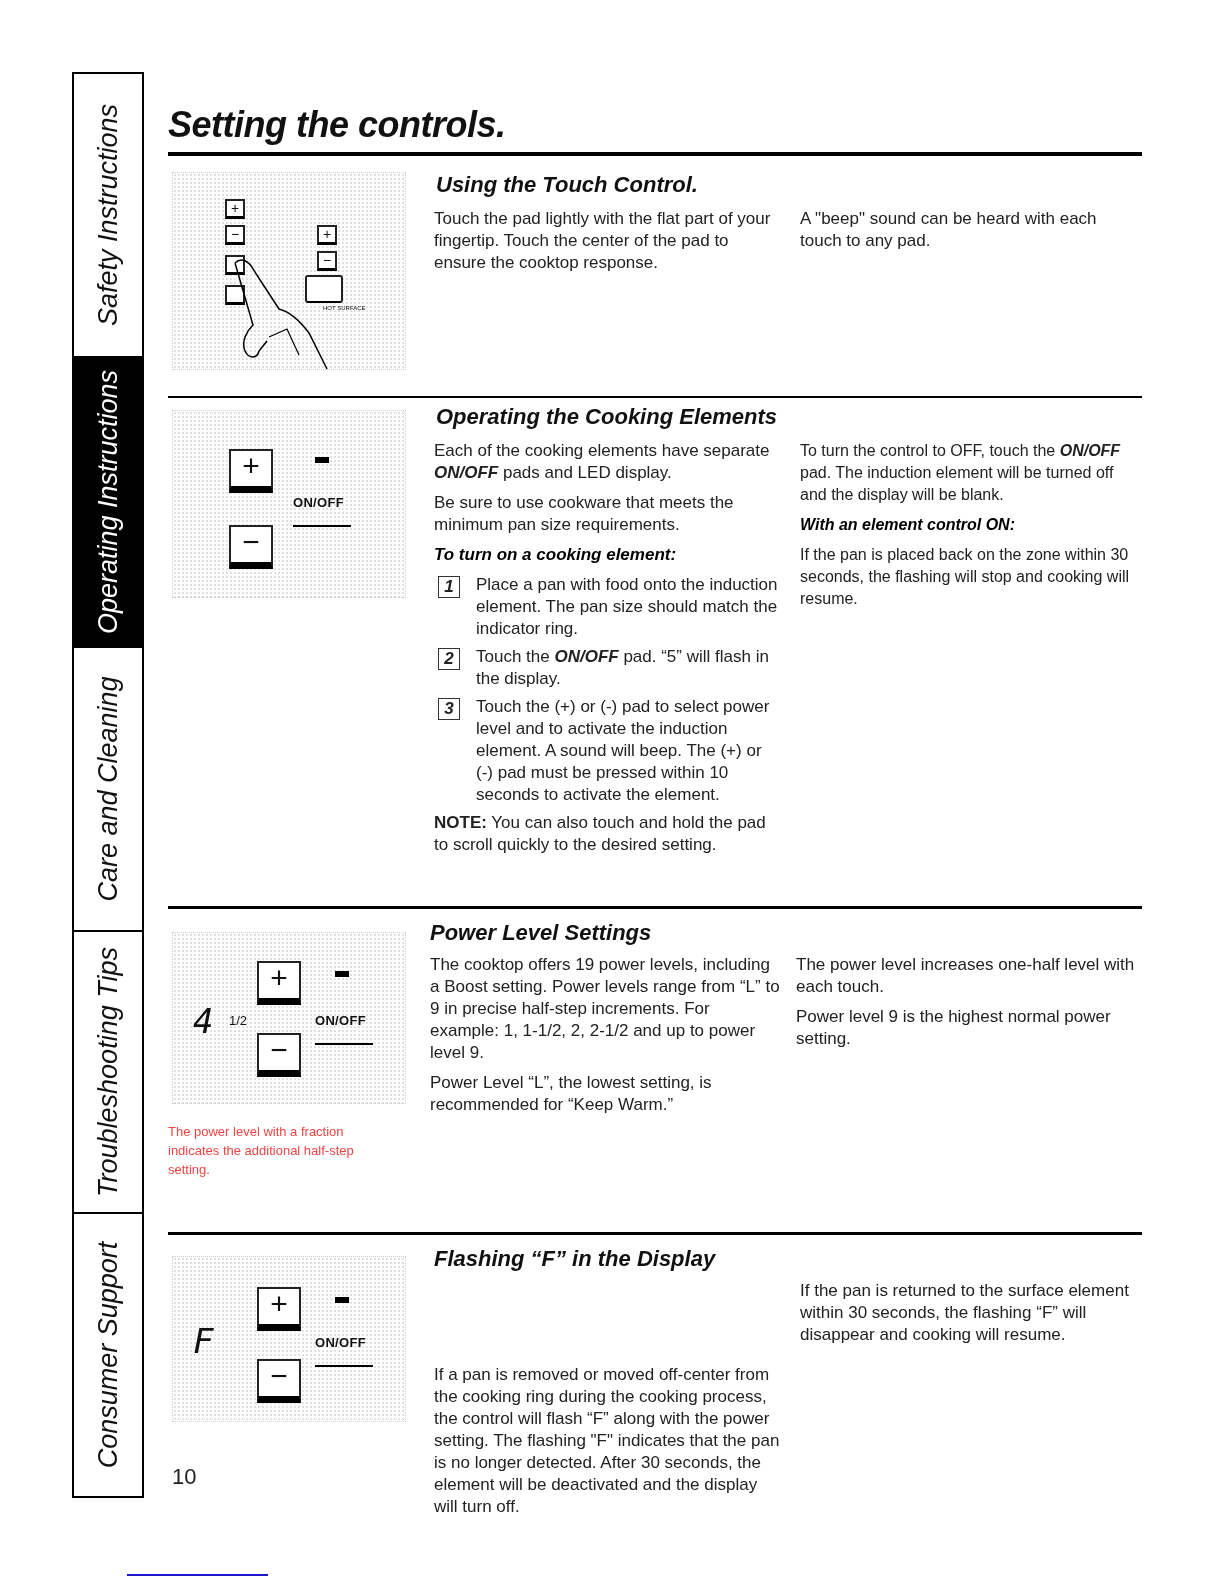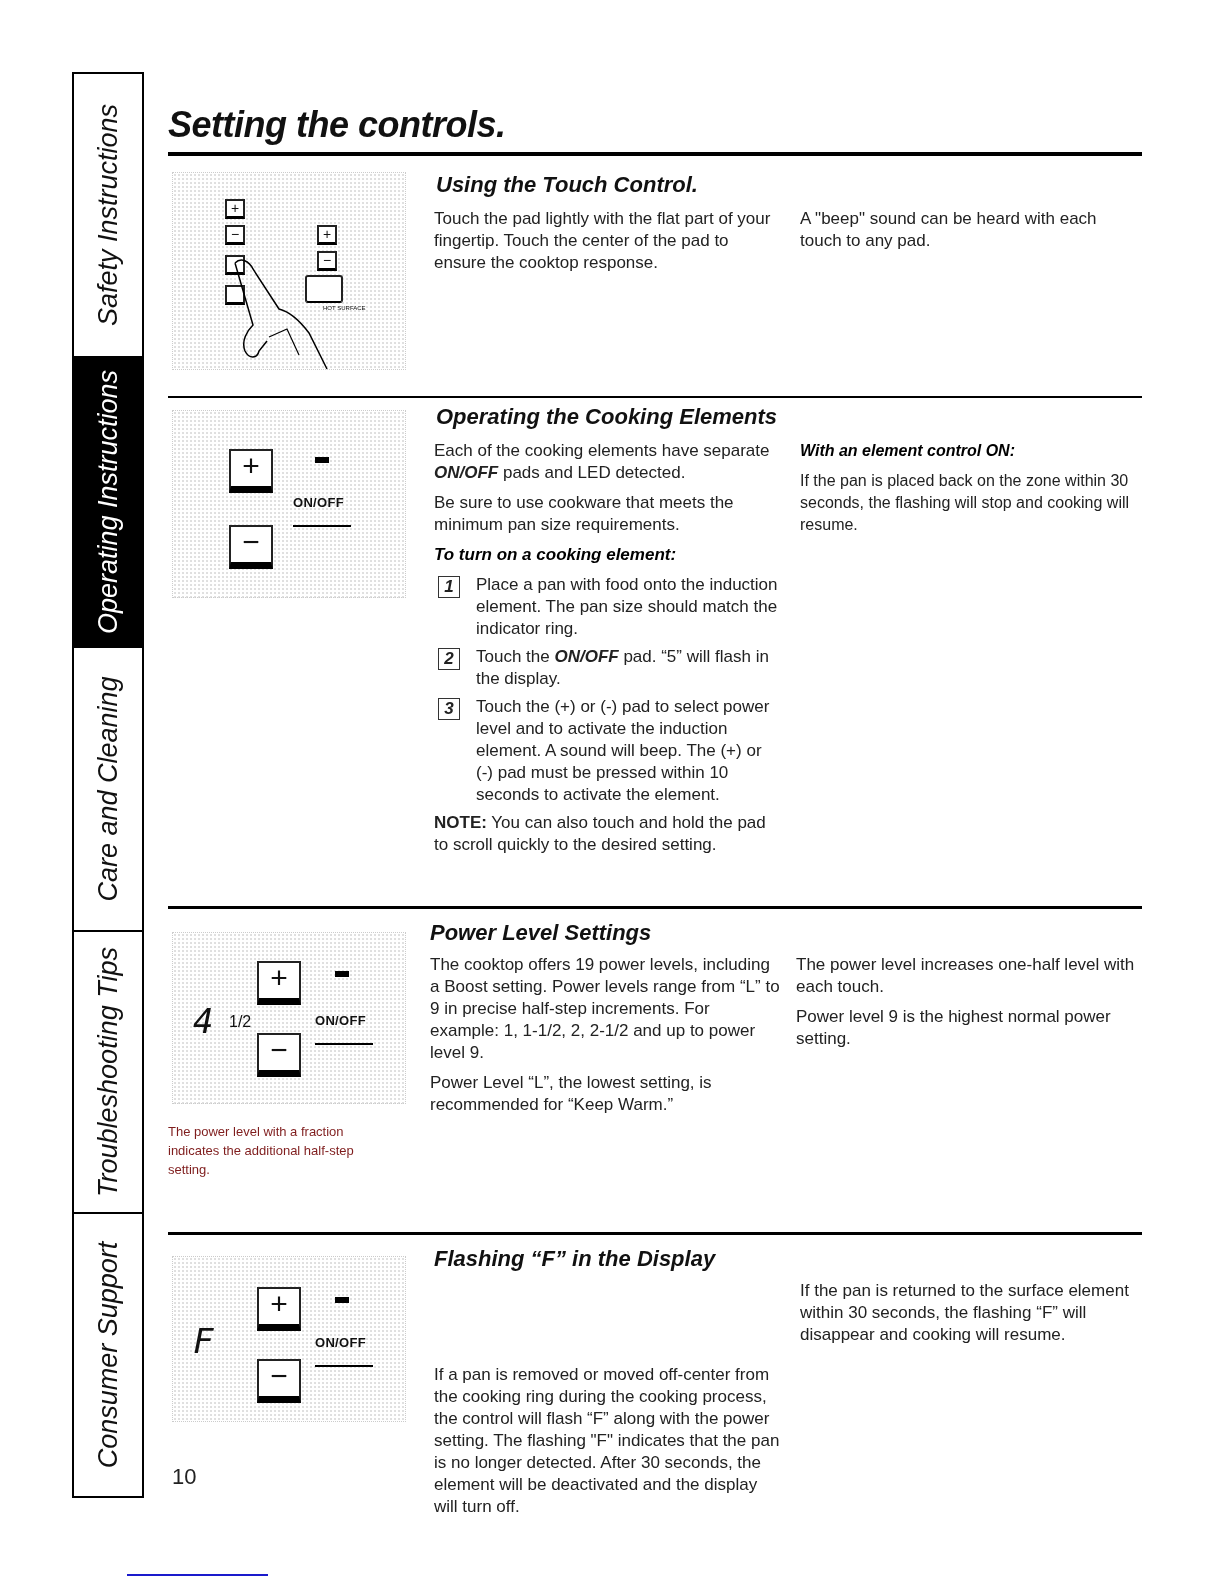--- a/index.html
+++ b/index.html
@@ -24,30 +24,30 @@
   .illus { position:absolute; left:172px; width:232px;
            background-image: radial-gradient(#bbb 0.6px, transparent 0.8px);
            background-size:4px 4px; border:1px dotted #ccc; }
   .pad { position:absolute; width:44px; height:44px; border:2px solid #222; background:#fff;
          border-bottom:7px solid #000; box-sizing:border-box; font-size:30px; line-height:30px;
          text-align:center; }
   .led { position:absolute; width:14px; height:6px; background:#000; }
   .onoff { position:absolute; font-size:13px; font-weight:bold; letter-spacing:0.3px; }
   .onoff-line { position:absolute; height:2px; width:58px; background:#000; }
   .seg { position:absolute; font-size:34px; font-style:italic; font-family:"DejaVu Sans Mono", monospace; }
-  .frac { position:absolute; font-size:16px; }
+  .frac { position:absolute; font-size:13px; }
 
   .h2 { position:absolute; font-size:22px; font-style:italic; font-weight:bold; margin:0; }
   .col { position:absolute; font-size:17px; line-height:22px; color:#222; }
   .col p { margin:0 0 8px 0; }
   .sub { font-weight:bold; font-style:italic; margin:0 0 6px 0; color:#000000; }
   .step { position:relative; padding-left:42px; margin-bottom:6px; }
   .stepnum { position:absolute; left:4px; top:2px; width:20px; height:20px; border:1px solid #333;
              font-style:italic; font-weight:bold; font-size:17px; line-height:20px; text-align:center; }
-  .caption { position:absolute; left:168px; top:1122px; width:230px; font-size:13px; line-height:19px; color:#7f1d1d; }
+  .caption { position:absolute; left:168px; top:1122px; width:230px; font-size:13px; line-height:19px; color:#ef4444; }
   .pagenum { position:absolute; left:172px; top:1464px; font-size:22px; color:#222; }
   .blue-link { position:absolute; left:127px; top:1574px; width:141px; height:2px; background:#1a1acc; }
 </style>
 </head>
 <body>
 
 <div class="sidebar">
   <div class="tab" style="top:0;height:284px;">
     <span class="lbl">Safety Instructions</span>
   </div>
@@ -96,38 +96,39 @@
 <div class="illus" style="top:410px;height:186px;">
   <div class="pad" style="left:56px;top:38px;"><span>+</span></div>
   <div class="led" style="left:142px;top:46px;"></div>
   <div class="onoff" style="left:120px;top:84px;">ON/OFF</div>
   <div class="pad" style="left:56px;top:114px;"><span>−</span></div>
   <div class="onoff-line" style="left:120px;top:114px;"></div>
 </div>
 
 <h2 class="h2" style="left:436px;top:404px;">Operating the Cooking Elements</h2>
 <div class="col" style="left:434px;top:440px;width:346px;">
-  <p><span>Each of the cooking elements have separate </span><b><i>ON/OFF</i></b><span> pads and LED detected.</span></p>
+  <p><span>Each of the cooking elements have separate </span><b><i>ON/OFF</i></b><span> pads and LED display.</span></p>
   <p>Be sure to use cookware that meets the minimum pan size requirements.</p>
   <p class="sub">To turn on a cooking element:</p>
   <div class="step">
     <span class="stepnum">1</span>
     <span>Place a pan with food onto the induction element. The pan size should match the indicator ring.</span>
   </div>
   <div class="step">
     <span class="stepnum">2</span>
     <span>Touch the </span><b><i>ON/OFF</i></b><span> pad. “5” will flash in the display.</span>
   </div>
   <div class="step">
     <span class="stepnum">3</span>
     <span>Touch the (+) or (-) pad to select power level and to activate the induction element. A sound will beep. The (+) or (-) pad must be pressed within 10 seconds to activate the element.</span>
   </div>
   <p><b>NOTE:</b><span> You can also touch and hold the pad to scroll quickly to the desired setting.</span></p>
 </div>
 <div class="col" style="left:800px;top:440px;width:342px;font-size:16px;">
+  <p><span>To turn the control to OFF, touch the </span><b><i>ON/OFF</i></b><span> pad. The induction element will be turned off and the display will be blank.</span></p>
   <p class="sub">With an element control ON:</p>
   <p>If the pan is placed back on the zone within 30 seconds, the flashing will stop and cooking will resume.</p>
 </div>
 
 <div class="section-rule" style="top:906px;height:3px;"></div>
 
 <div class="illus" style="top:932px;height:170px;">
   <div class="seg" style="left:20px;top:68px;">4</div>
   <div class="frac" style="left:56px;top:80px;">1/2</div>
   <div class="pad" style="left:84px;top:28px;"><span>+</span></div>

